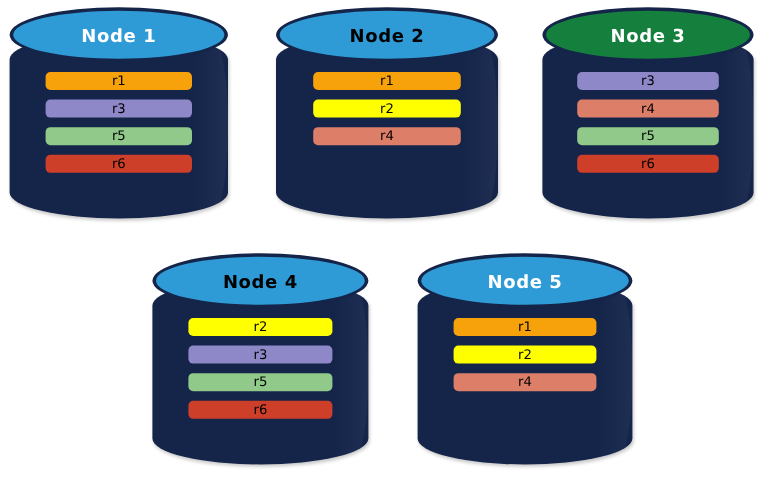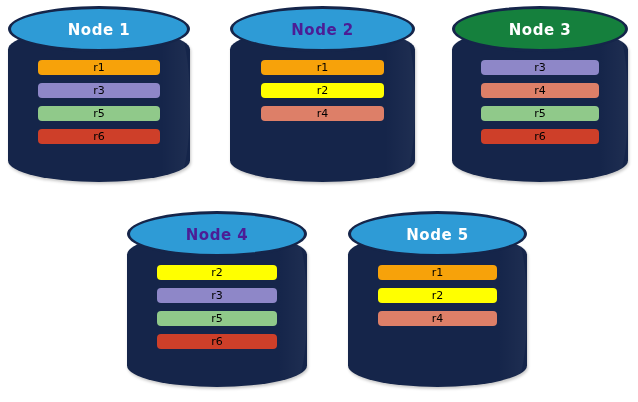--- a/index.html
+++ b/index.html
@@ -129,21 +129,21 @@
         <div class="record-bar" style="background: rgb(206, 63, 41);">
           <span class="record-label" style="color: rgb(0, 0, 0);">r6</span>
         </div>
       </div>
     </div>
     <div class="node" style="left: 230px; top: 6px; width: 185px; height: 176px;">
       <div class="cyl-body" style="background: rgb(21, 37, 74);">
         <div class="cyl-shade"></div>
       </div>
       <div class="cyl-top" style="background: rgb(46, 155, 214); border-color: rgb(21, 37, 74);">
-        <div class="node-label" style="color: #4c1d95;">Node  2</div>
+        <div class="node-label" style="color: #000000;">Node  2</div>
       </div>
       <div class="records">
         <div class="record-bar" style="background: rgb(247, 162, 10);">
           <span class="record-label" style="color: rgb(0, 0, 0);">r1</span>
         </div>
         <div class="record-bar" style="background: rgb(255, 255, 0);">
           <span class="record-label" style="color: rgb(0, 0, 0);">r2</span>
         </div>
         <div class="record-bar" style="background: rgb(221, 127, 104);">
           <span class="record-label" style="color: rgb(0, 0, 0);">r4</span>
@@ -170,21 +170,21 @@
         <div class="record-bar" style="background: rgb(206, 63, 41);">
           <span class="record-label" style="color: rgb(0, 0, 0);">r6</span>
         </div>
       </div>
     </div>
     <div class="node" style="left: 127px; top: 211px; width: 180px; height: 176px;">
       <div class="cyl-body" style="background: rgb(21, 37, 74);">
         <div class="cyl-shade"></div>
       </div>
       <div class="cyl-top" style="background: rgb(46, 155, 214); border-color: rgb(21, 37, 74);">
-        <div class="node-label" style="color: #4c1d95; text-align: center;">Node  4</div>
+        <div class="node-label" style="color: #000000; text-align: center;">Node  4</div>
       </div>
       <div class="records">
         <div class="record-bar" style="background: rgb(255, 255, 0);">
           <span class="record-label" style="color: rgb(0, 0, 0);">r2</span>
         </div>
         <div class="record-bar" style="background: rgb(142, 135, 200);">
           <span class="record-label" style="color: rgb(0, 0, 0);">r3</span>
         </div>
         <div class="record-bar" style="background: rgb(144, 201, 138);">
           <span class="record-label" style="color: rgb(0, 0, 0);">r5</span>

